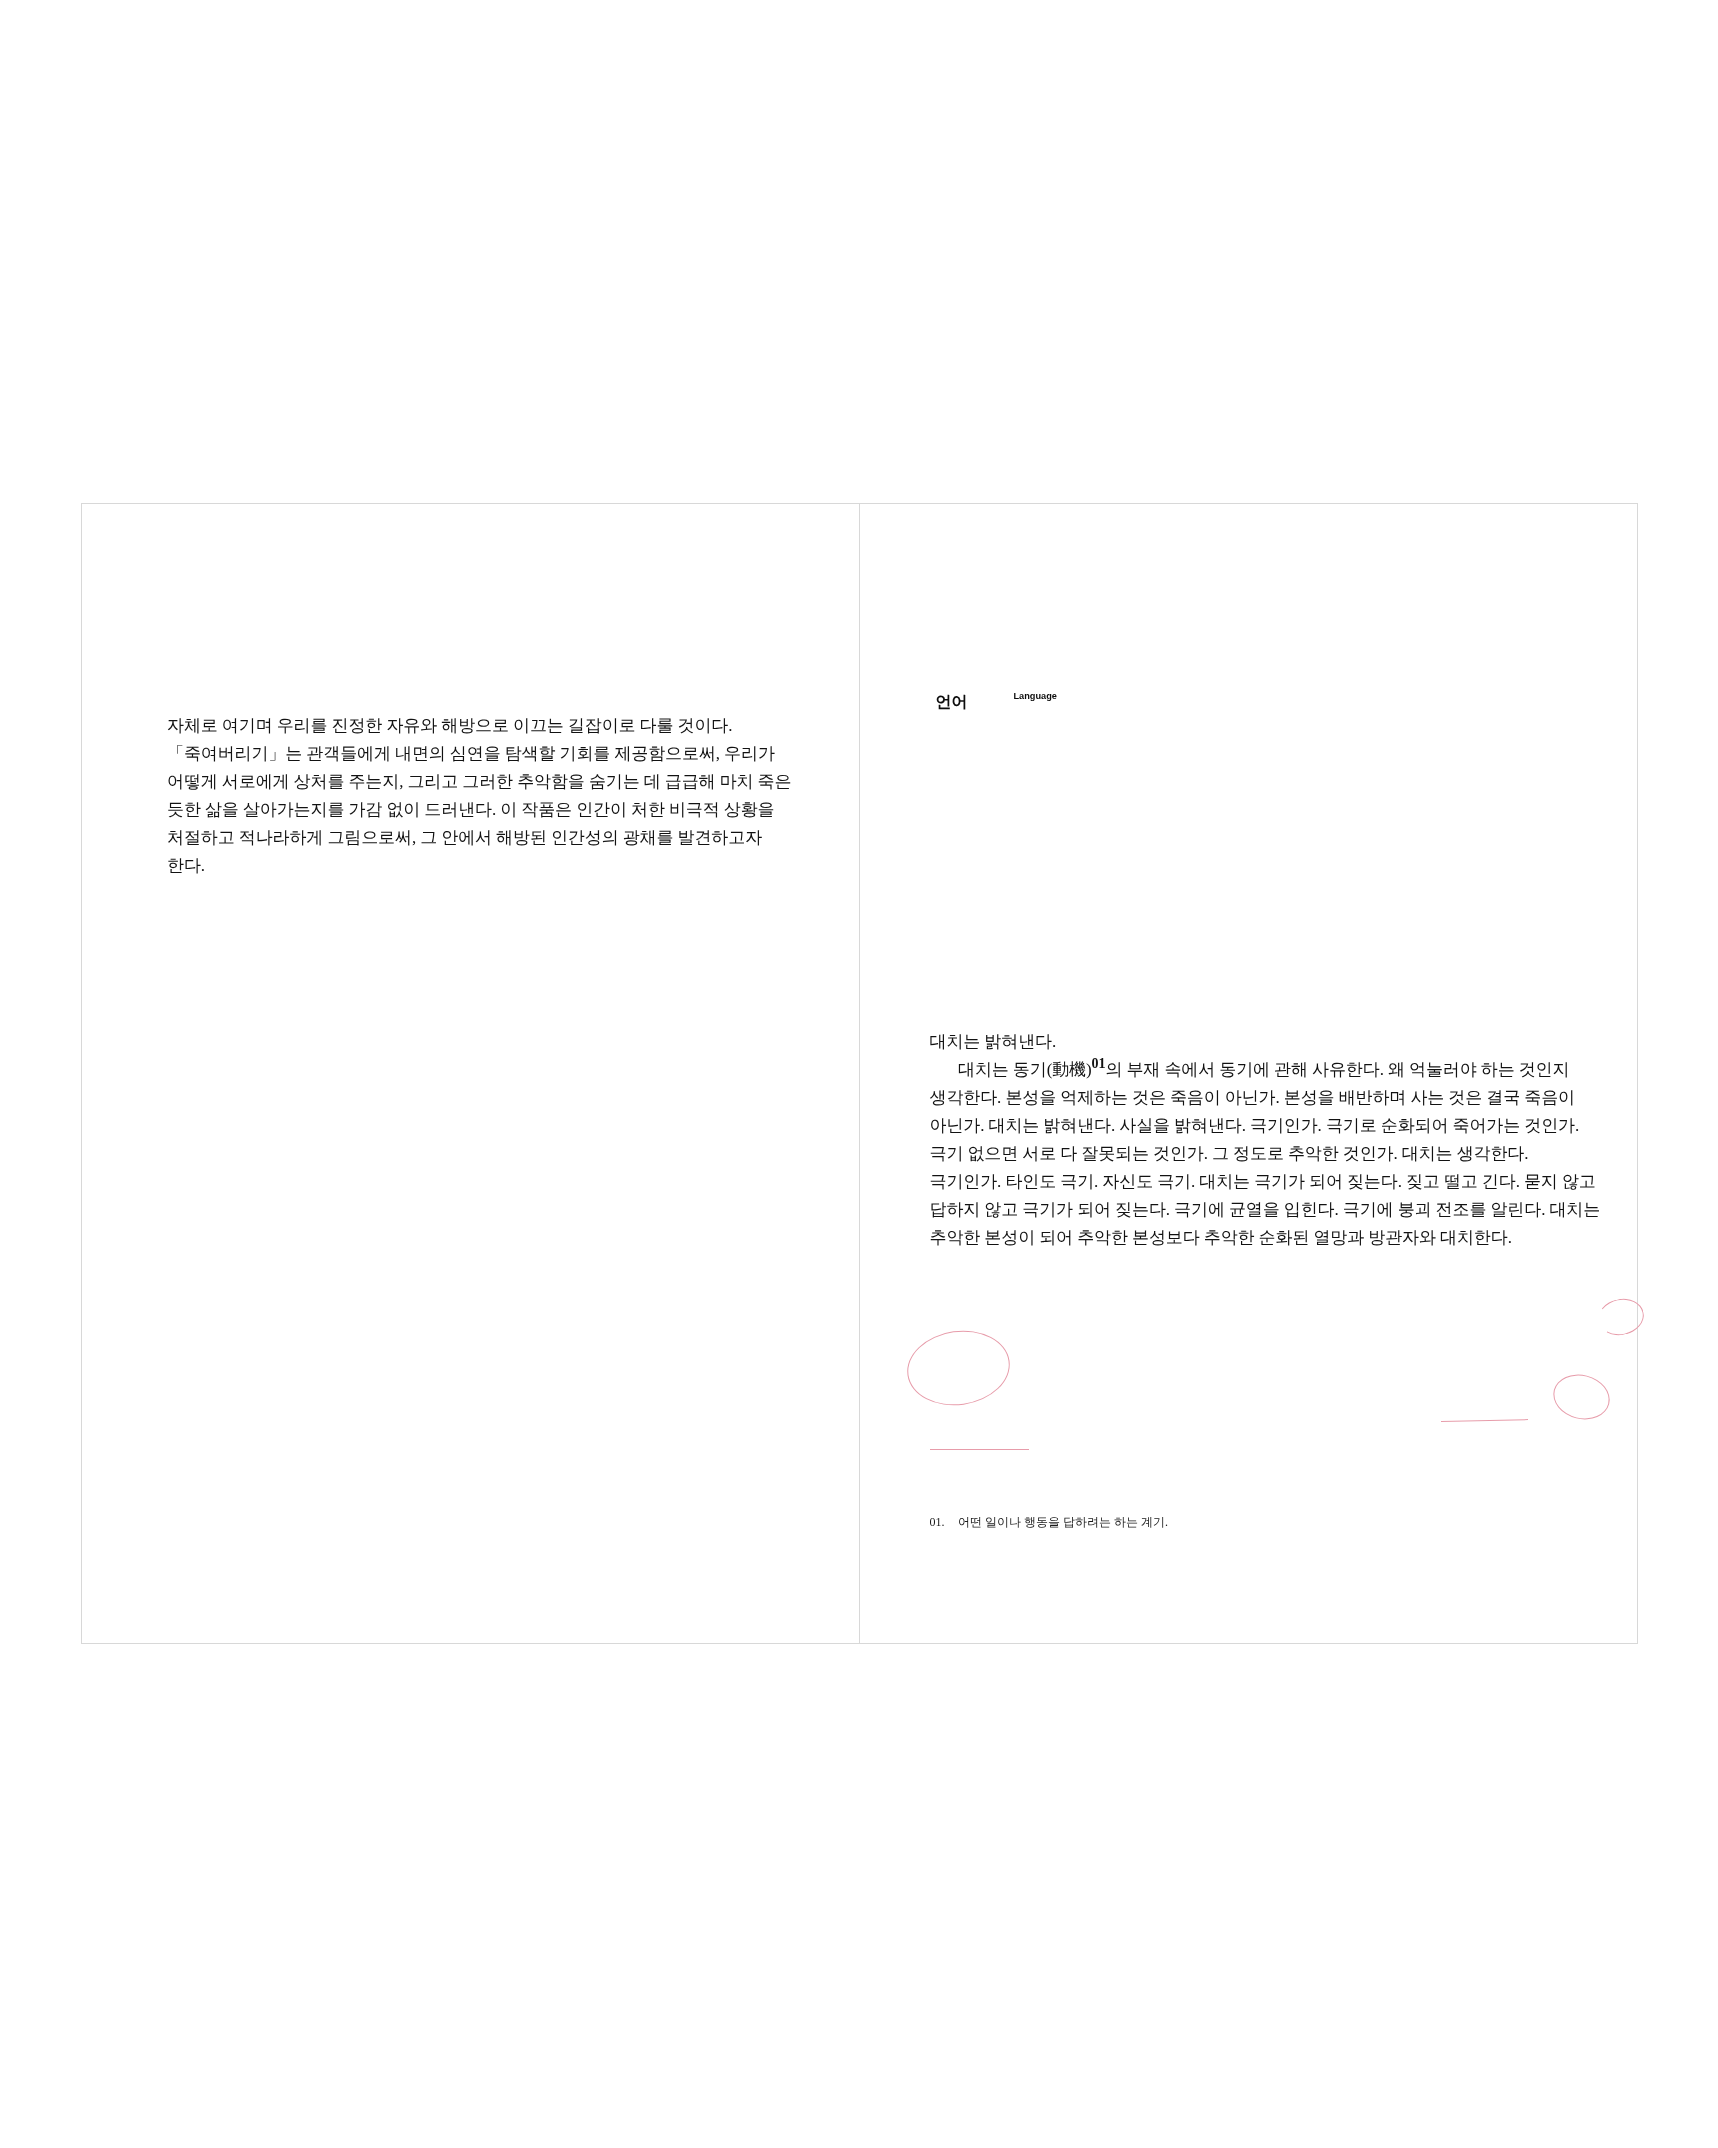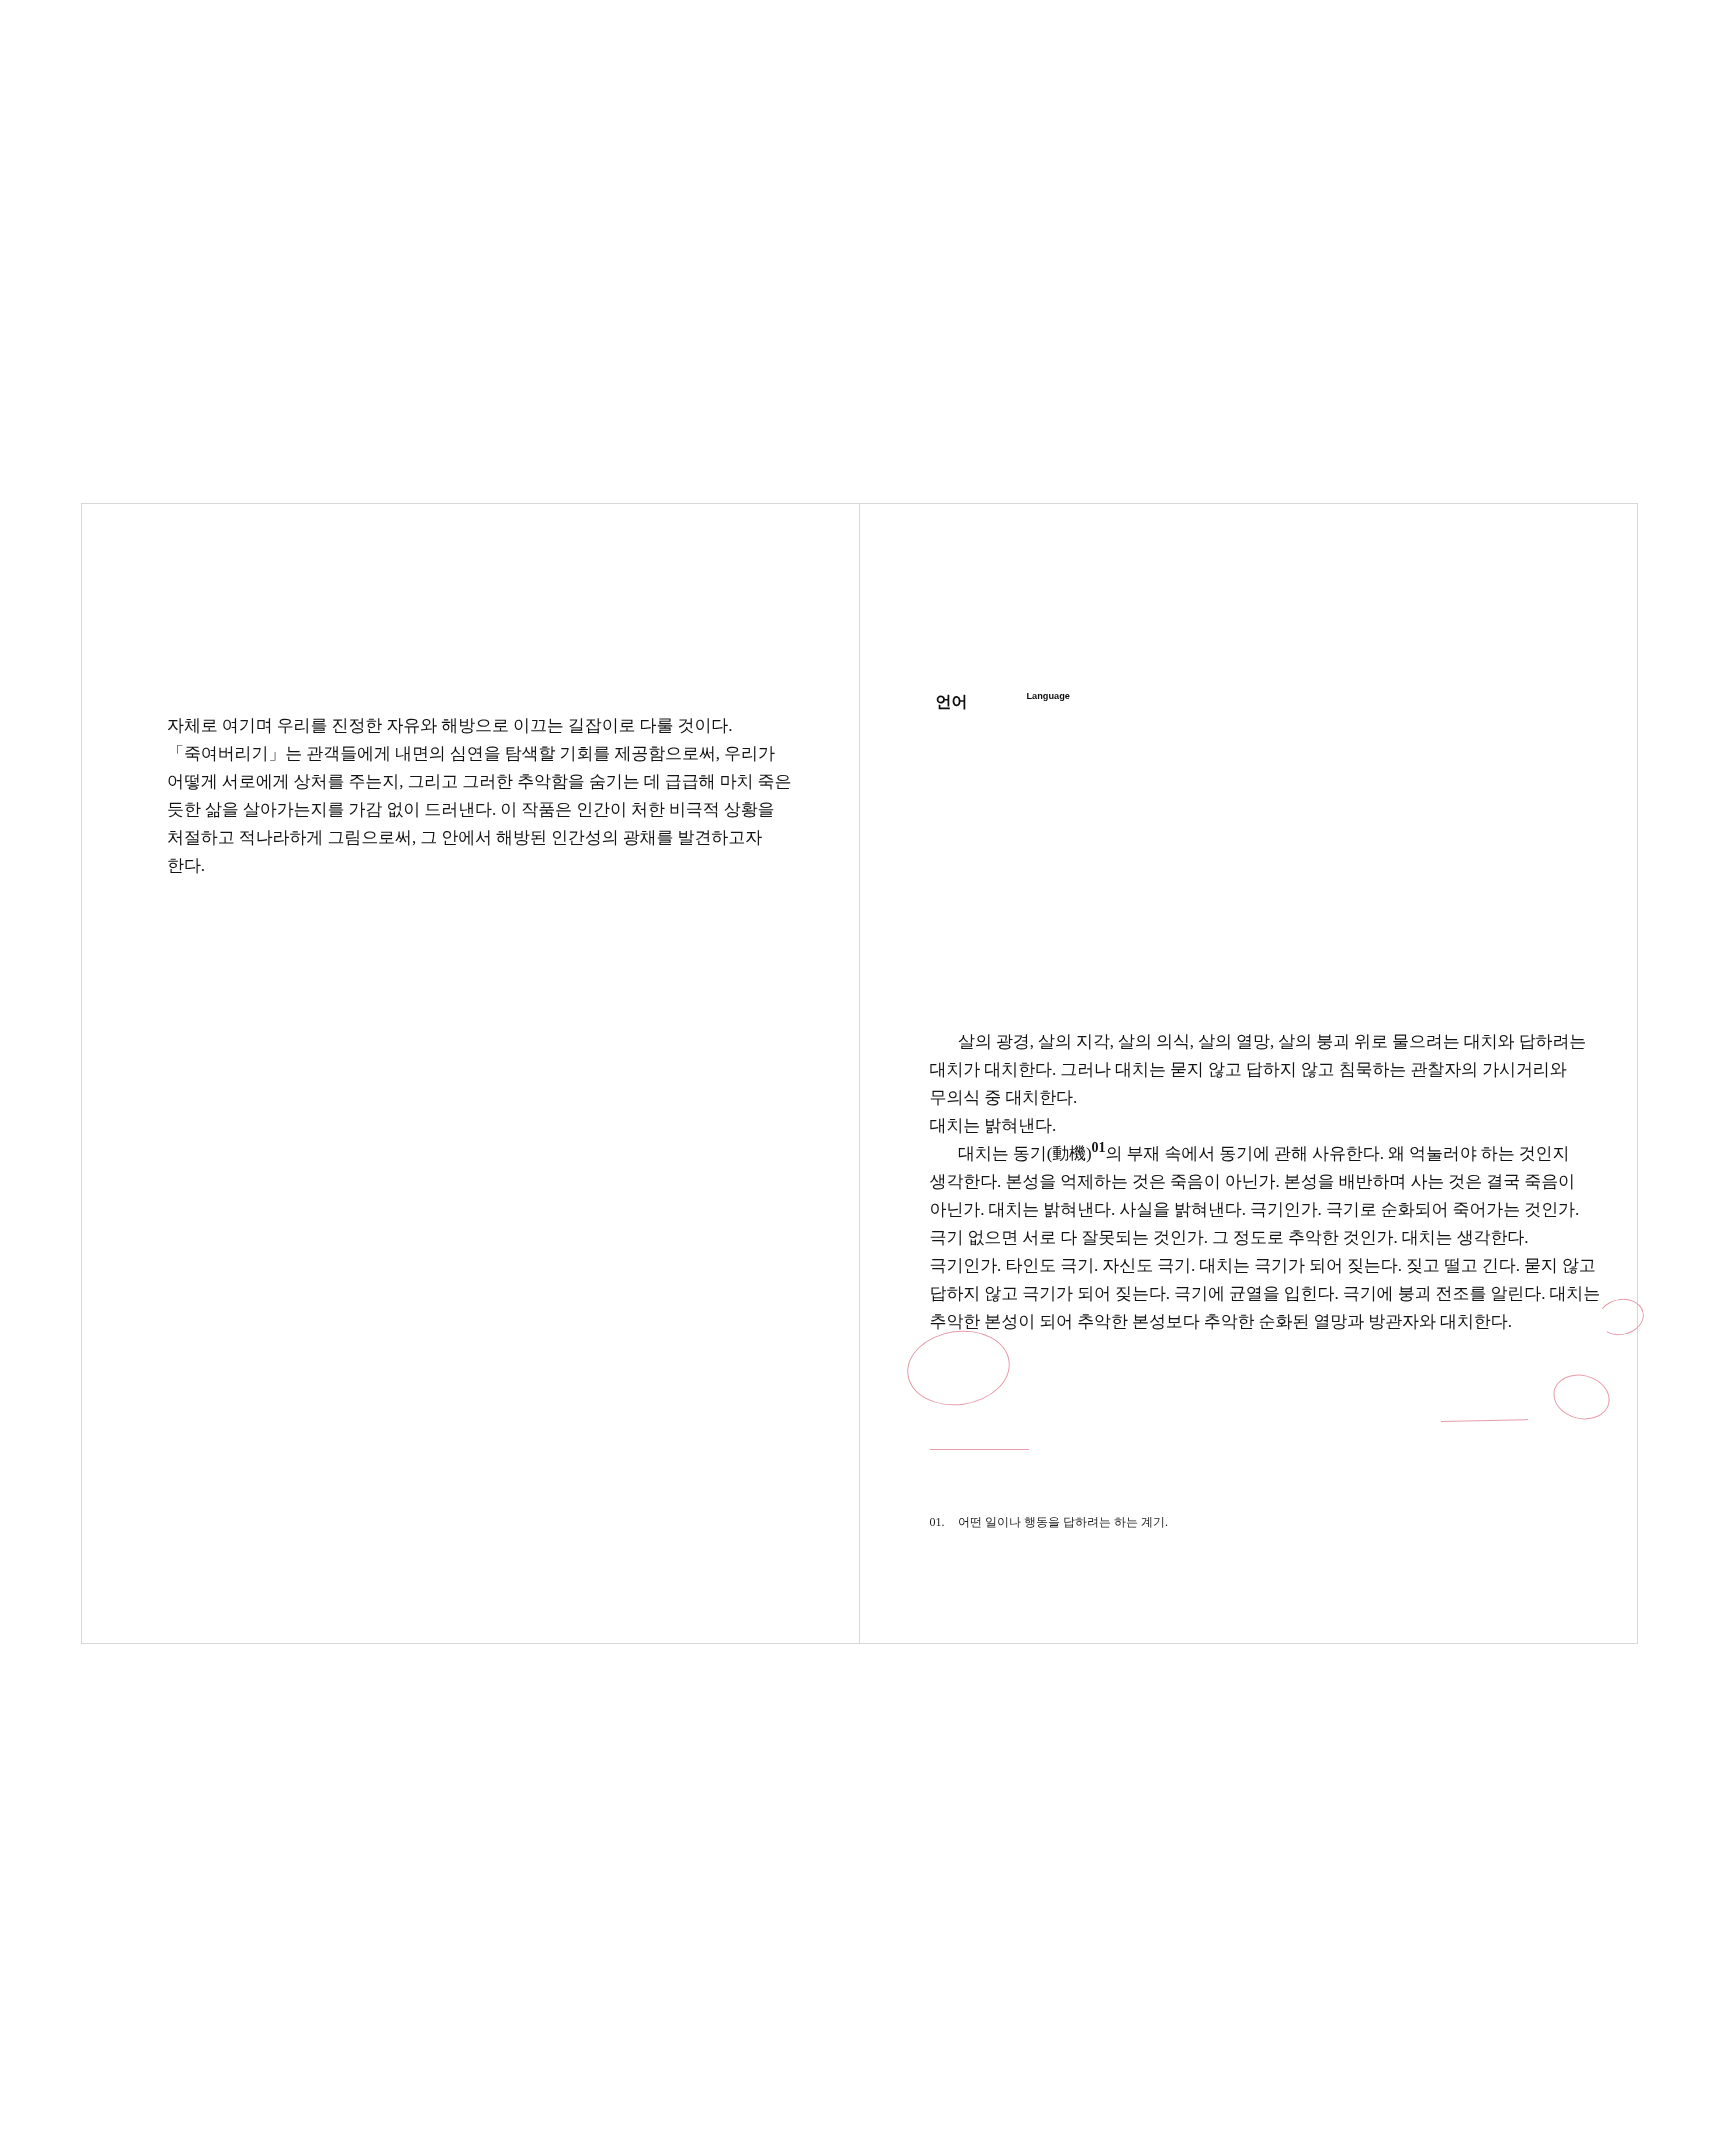--- a/index.html
+++ b/index.html
@@ -56,21 +56,21 @@
     margin: 15px;
   }
 
   
   .section-head {
     position: absolute;
     left: 76px;
     top: 189px;
     display: flex;
     align-items: flex-start;
-    gap: 15px;
+    gap: 2px;
   }
   .section-head .ko {
     font-size: 16px;
     font-weight: bold;
     color: #0d0d0d;
     letter-spacing: 0px;
     line-height: 17px;
   }
   .section-head .en {
     font-family: "Liberation Sans", sans-serif;
@@ -179,21 +179,20 @@
   </div>
 
   <div class="page page-right">
 
     <div class="section-head">
       <span class="ko">언어</span>
       <span class="en">Language</span>
     </div>
 
     <div class="right-body">
-      <p class="indent">살의 광경, 살의 지각, 살의 의식, 살의 열망, 살의 붕괴 위로 물으려는 대치와 답하려는 대치가 대치한다. 그러나 대치는 묻지 않고 답하지 않고 침묵하는 관찰자의 가시거리와 무의식 중 대치한다.</p>
       <p>대치는 밝혀낸다.</p>
       <p class="indent"><span>대치는 동기(動機)</span><sup class="fn-ref">01</sup><span>의 부재 속에서 동기에 관해 사유한다. 왜 억눌러야 하는 것인지 생각한다. 본성을 억제하는 것은 죽음이 아닌가. 본성을 배반하며 사는 것은 결국 죽음이 아닌가. 대치는 밝혀낸다. 사실을 밝혀낸다. 극기인가. 극기로 순화되어 죽어가는 것인가. 극기 없으면 서로 다 잘못되는 것인가. 그 정도로 추악한 것인가. 대치는 생각한다. 극기인가. 타인도 극기. 자신도 극기. 대치는 극기가 되어 짖는다. 짖고 떨고 긴다. 묻지 않고 답하지 않고 극기가 되어 짖는다. 극기에 균열을 입힌다. 극기에 붕괴 전조를 알린다. 대치는 추악한 본성이 되어 추악한 본성보다 추악한 순화된 열망과 방관자와 대치한다.</span></p>
     </div>
 
     <div class="footnote">
       <span class="num">01.</span>
       <span class="txt">어떤 일이나 행동을 답하려는 하는 계기.</span>
     </div>
 
     <div class="mark m1"></div>

